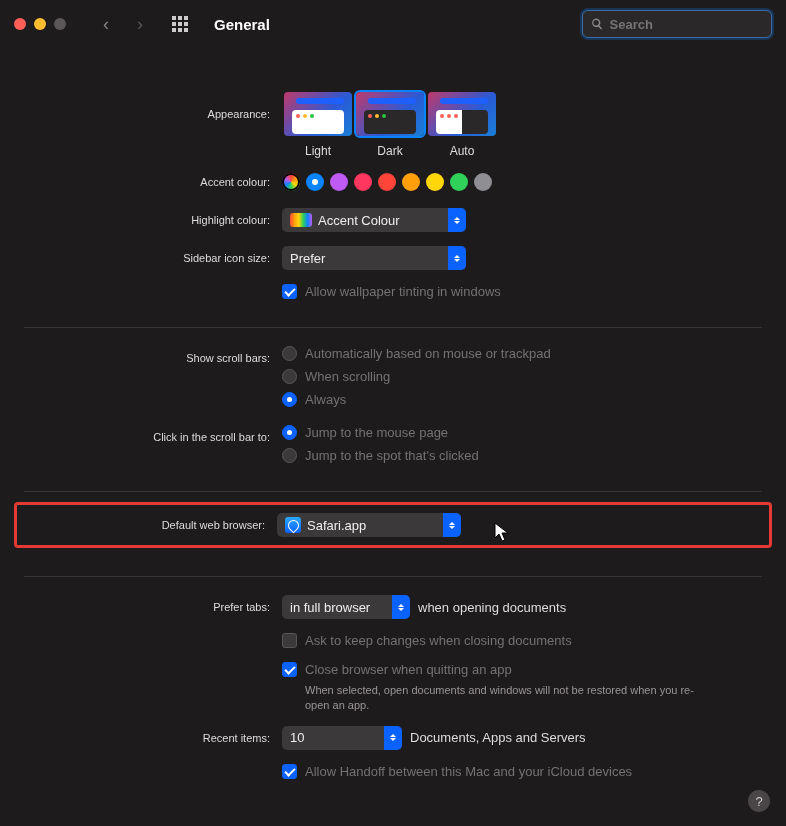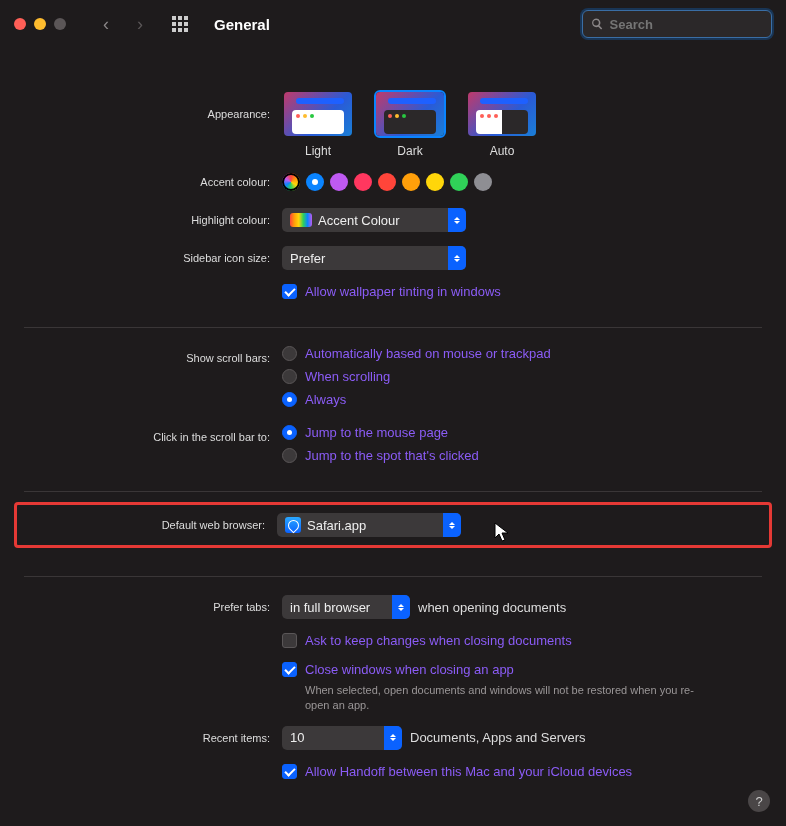--- a/index.html
+++ b/index.html
@@ -18,21 +18,21 @@
   .search input{background:transparent;border:none;outline:none;color:#ccc;font-size:13px;width:100%;font-weight:bold;}
 
   .content { padding: 20px 24px 0 24px; }
   .section { border-top:1px solid #3a3637; padding:16px 0; }
   .section.first{border-top:none;padding-top:20px;}
   .row { display:flex; align-items:flex-start; margin-bottom:10px; }
   .row.centered{align-items:center;}
   .label-col { width:258px; text-align:right; padding-right:12px; color:#ddd; font-size:11px; line-height:28px; }
   .ctrl-col { flex:1; display:flex; flex-direction:column; gap:4px; }
 
-  .appearance-opts{display:flex;gap:20px;text-align:center;}
+  .appearance-opts{display:flex;text-align:center;}
   .appearance-opt{display:flex;flex-direction:column;align-items:center;gap:6px;}
   .thumb{width:72px;height:48px;border-radius:6px;position:relative;overflow:hidden;border:2px solid transparent;}
   .thumb.selected{border-color:#0a84ff;}
   .thumb .bg{position:absolute;inset:0;background:linear-gradient(135deg,#c03a6b 0%, #2a5ad6 60%, #1a7fd6 100%);}
   .thumb .win{position:absolute;left:8px;top:18px;width:52px;height:24px;border-radius:4px;}
   .thumb.light .win{background:#fff;}
   .thumb.dark .win{background:#2b2829;}
   .thumb.auto .win{background:linear-gradient(90deg,#fff 50%,#2b2829 50%);}
   .thumb .bar{position:absolute;left:12px;top:6px;width:48px;height:6px;border-radius:3px;background:#1e60ff;}
   .thumb .dots{position:absolute;left:12px;top:22px;display:flex;gap:3px;}
@@ -59,21 +59,21 @@
   .select .appicon{width:16px;height:16px;border-radius:3px;background:linear-gradient(#2aa8ff,#0a62ff);display:flex;align-items:center;justify-content:center;margin-right:6px;}
   .select .appicon::after{content:'';width:9px;height:9px;border:1.5px solid #fff;border-radius:50% 50% 50% 0;transform:rotate(-45deg);}
 
   .check-row{display:flex;align-items:center;gap:8px;margin:2px 0;}
   .checkbox{width:15px;height:15px;border-radius:3px;background:#3c393a;border:1px solid #5a5657;flex-shrink:0;cursor:pointer;}
   .checkbox.checked{background:#0a62ff;border-color:#0a62ff;position:relative;}
   .checkbox.checked::after{content:'';position:absolute;left:4px;top:1px;width:4px;height:8px;border:solid #fff;border-width:0 2px 2px 0;transform:rotate(45deg);}
   .radio{width:15px;height:15px;border-radius:50%;background:#3c393a;border:1px solid #5a5657;flex-shrink:0;cursor:pointer;}
   .radio.checked{background:#0a62ff;border-color:#0a62ff;position:relative;}
   .radio.checked::after{content:'';position:absolute;left:4px;top:4px;width:5px;height:5px;border-radius:50%;background:#fff;}
-  .check-label{color:#8b5cf6;font-size:13px;}
+  .check-label{color:#737373;font-size:13px;}
   .subtext{color:#9a9697;font-size:11px;margin-left:23px;max-width:400px;line-height:1.4;}
 
   .inline-row{display:flex;align-items:center;gap:8px;}
   .after-text{color:#ddd;font-size:13px;}
 
   .highlight-frame{border:3px solid #e53935;border-radius:4px;padding:6px 2px;margin:-6px -10px 12px -10px;}
 
   .cursor{position:absolute;left:494px;top:522px;pointer-events:none;}
   .cursor svg{width:18px;height:22px;}
 
@@ -279,21 +279,21 @@
         <div class="checkbox"></div>
         <span class="check-label">Ask to keep changes when closing documents</span>
       </div>
           </div>
         </div>
       <div class="row">
           <div class="label-col"></div>
           <div class="ctrl-col">
         <div class="check-row">
           <div class="checkbox checked"></div>
-          <span class="check-label">Close windows when closing an app</span>
+          <span class="check-label">Close browser when quitting an app</span>
         </div>
         <div class="subtext">When selected, open documents and windows will not be restored when you re-open an app.</div>
       </div>
         </div>
       <div class="row centered" style="margin-top:8px;">
         <div class="label-col">Recent items:</div>
         <div class="ctrl-col">
             <div class="inline-row">
           <div class="select w98">
                 <span>10</span>

